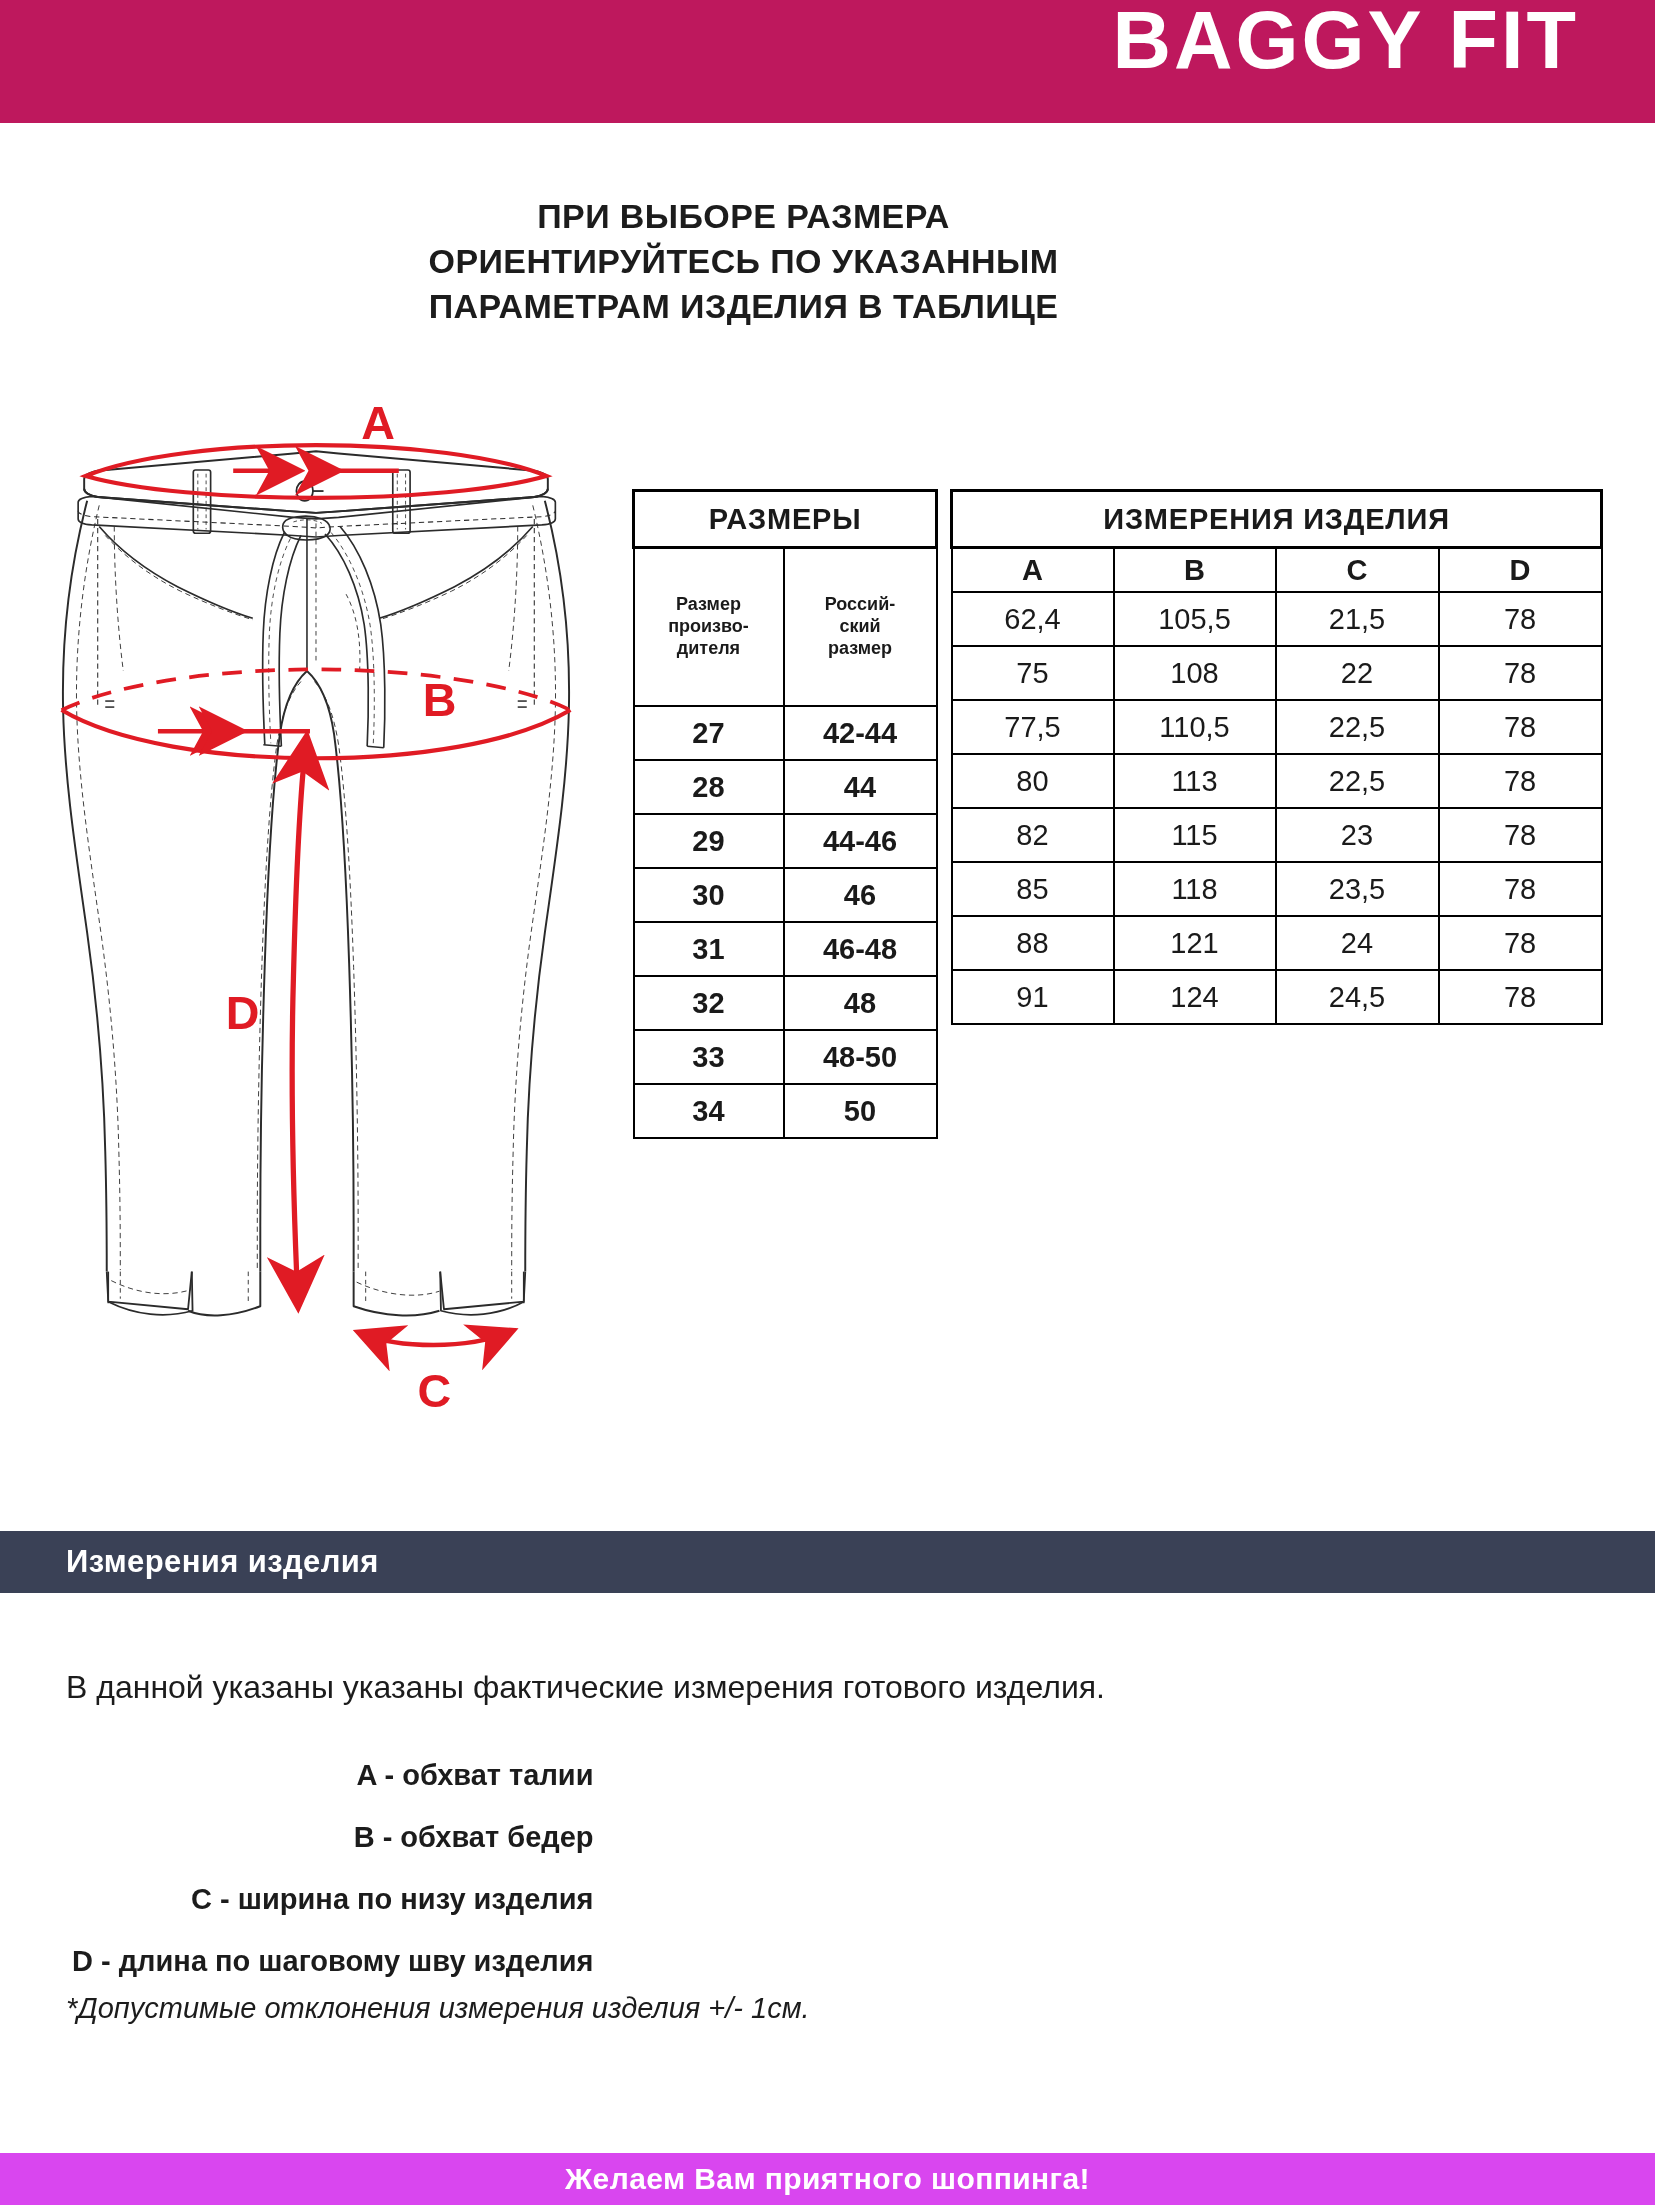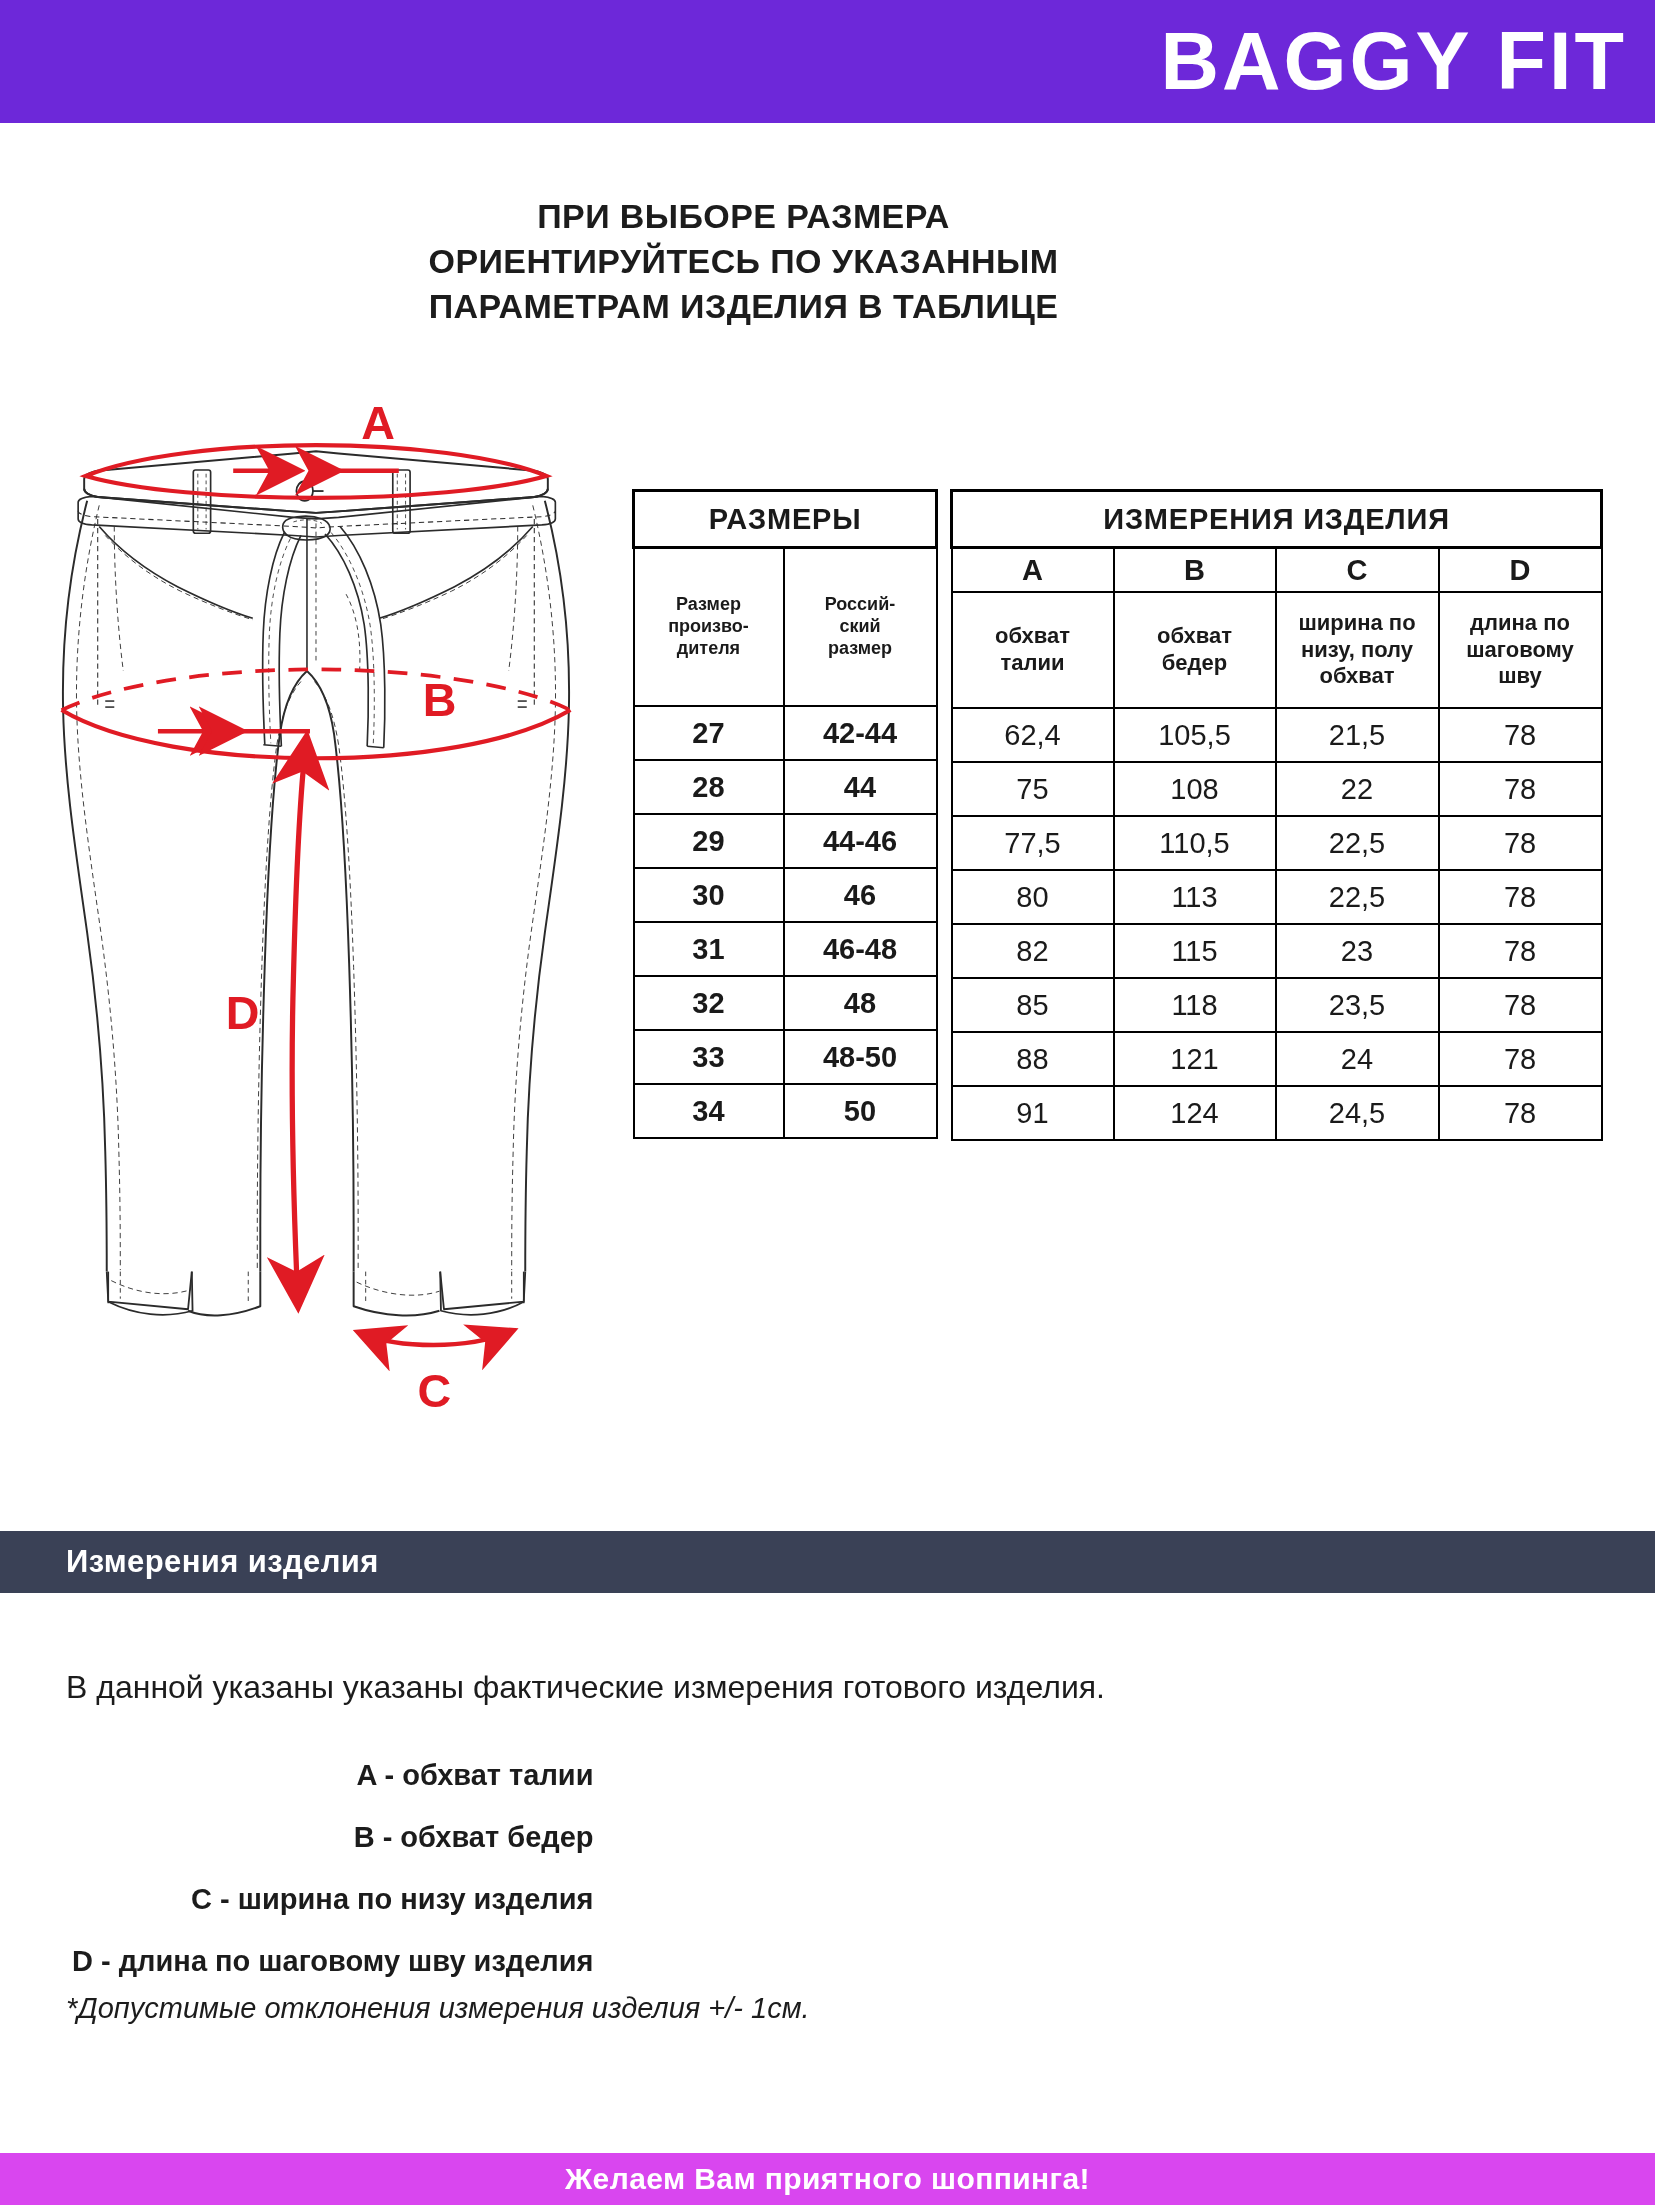--- a/index.html
+++ b/index.html
@@ -7,23 +7,23 @@
     width:1655px;height:2205px;
     background:#ffffff;
     font-family:"Liberation Sans", sans-serif;
     color:#1a1a1a;
     overflow:hidden;
     position:relative;
   }
   
   #header-bar{
     position:absolute;left:0;top:0;width:1655px;height:123px;
-    background:#6d28d9;
-    display:flex;align-items:center;justify-content:flex-end;
-    box-sizing:border-box;padding-right:28px;
+    background:#be185d;
+    display:flex;justify-content:flex-end;
+    box-sizing:border-box;padding-right:76px;
   }
   #header-title{
     color:#ffffff;
     font-size:81px;
     font-weight:bold;
     letter-spacing:3px;
     line-height:1;
     font-family:"Liberation Sans", sans-serif;
     white-space:nowrap;
   }
@@ -329,40 +329,20 @@
       <tr>
         <td class="grp-head" colspan="4">ИЗМЕРЕНИЯ ИЗДЕЛИЯ</td>
       </tr>
       <tr>
         <td class="sub-abcd">A</td>
         <td class="sub-abcd">B</td>
         <td class="sub-abcd">C</td>
         <td class="sub-abcd">D</td>
       </tr>
       <tr>
-        <td class="sub-desc">
-          <div>обхват</div>
-          <div>талии</div>
-        </td>
-        <td class="sub-desc">
-          <div>обхват</div>
-          <div>бедер</div>
-        </td>
-        <td class="sub-desc">
-          <div>ширина по</div>
-          <div>низу, полу</div>
-          <div>обхват</div>
-        </td>
-        <td class="sub-desc">
-          <div>длина по</div>
-          <div>шаговому</div>
-          <div>шву</div>
-        </td>
-      </tr>
-      <tr>
           <td class="dat-norm">62,4</td>
           <td class="dat-norm">105,5</td>
           <td class="dat-norm">21,5</td>
           <td class="dat-norm">78</td>
         </tr>
       <tr>
           <td class="dat-norm">75</td>
           <td class="dat-norm">108</td>
           <td class="dat-norm">22</td>
           <td class="dat-norm">78</td>

